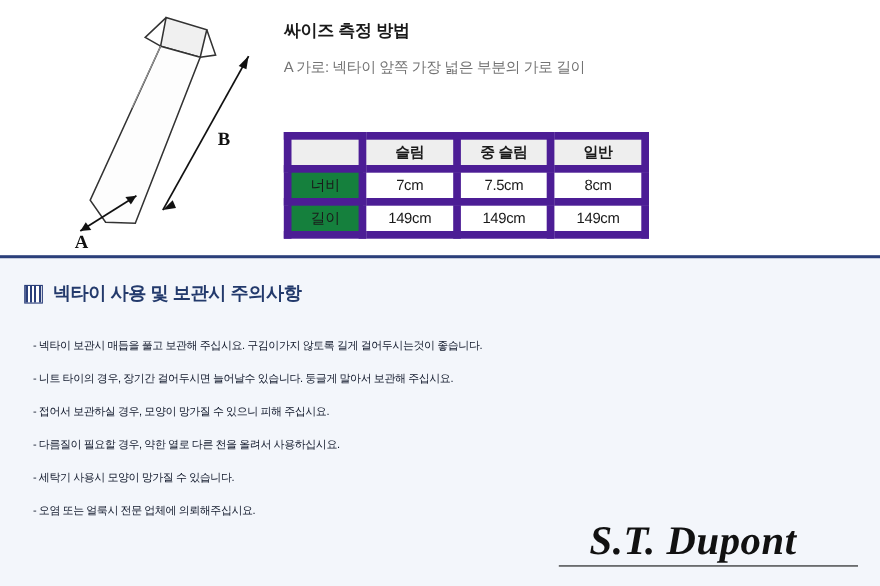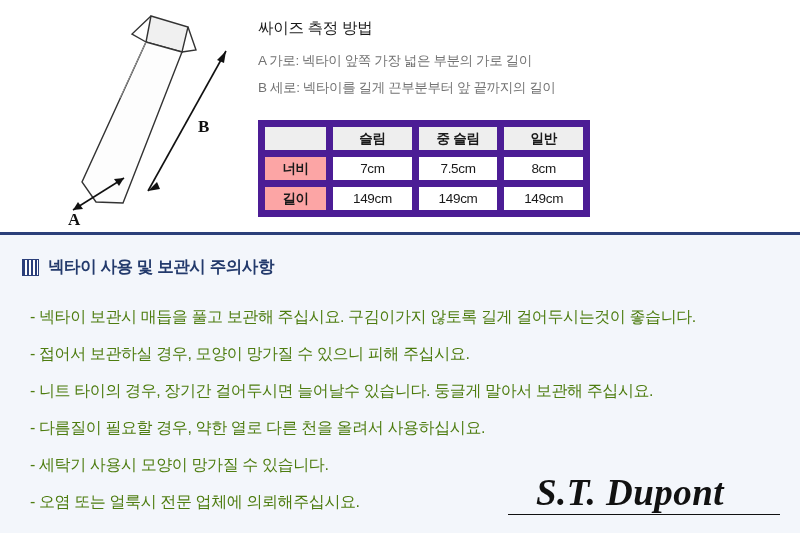--- a/index.html
+++ b/index.html
@@ -30,21 +30,21 @@
     width: 230px; height: 220px;
   }
 
   .measure-block {
     position: absolute;
     left: 258px; top: 18px;
     width: 520px;
   }
   .measure-title {
     font-size: 15.5px;
-    font-weight: normal;
+    font-weight: bold;
     letter-spacing: -0.3px;
     color: #1a1a1a;
     margin: 0 0 13px 0;
   }
   .measure-line {
     font-size: 13.5px;
     letter-spacing: -0.4px;
     color: #737373;
     margin: 0 0 9px 0;
   }
@@ -66,22 +66,22 @@
     letter-spacing: -0.3px;
     font-weight: normal;
     color: #1a1a1a;
   }
   .size-table thead th {
     background: #eeeeee;
     font-weight: bold;
   }
   .size-table thead th.corner { background: #eeeeee; }
   .size-table tbody th {
-    background: #fca5a5;
-    font-weight: bold;
+    background: #15803d;
+    font-weight: normal;
     width: 70px;
   }
   .size-table col.c0 { width: 70px; }
   .size-table col.c1, .size-table col.c2, .size-table col.c3 { width: 87px; }
 
   
   .divider {
     position: absolute;
     left: 0; top: 232px;
     width: 800px; height: 3px;
@@ -115,22 +115,22 @@
     letter-spacing: -0.4px;
   }
   .notice-list {
     position: absolute;
     left: 30px; top: 72px;
     width: 740px;
     margin: 0; padding: 0;
     list-style: none;
   }
   .notice-list li {
-    font-size: 16px;
-    color: #4d7c0f;
+    font-size: 10px;
+    color: #0f172a;
     letter-spacing: -0.4px;
     margin-bottom: 16px;
     white-space: nowrap;
   }
 
   
   .brand {
     position: absolute;
     right: 20px; bottom: 14px;
     width: 300px;
@@ -192,21 +192,20 @@
         <line x1="53" y1="204" x2="104" y2="172" stroke="#111" stroke-width="1.6"></line>
         <polygon points="53,204 63,203 58,196" fill="#111"></polygon>
         <polygon points="104,172 94,173 99,180" fill="#111"></polygon>
         <text class="label-a" x="48" y="219">A</text>
       </svg>
     </div>
 
     <div class="measure-block">
       <div class="measure-title">싸이즈 측정 방법</div>
       <p class="measure-line">A 가로: 넥타이 앞쪽 가장 넓은 부분의 가로 길이</p>
-      <p class="measure-line">B 세로: 넥타이를 길게 끈부분부터 앞 끝까지의 길이</p>
     </div>
 
     <table class="size-table">
       <colgroup>
         <col class="c0">
           <col class="c1">
           <col class="c2">
           <col class="c3">
       </colgroup>
       <thead>
@@ -237,22 +236,22 @@
   <div class="divider"></div>
 
   <div class="notice">
     <div class="notice-head">
       <span class="notice-icon"></span>
       <span class="notice-title">넥타이 사용 및 보관시 주의사항</span>
     </div>
 
     <ul class="notice-list">
       <li>- 넥타이 보관시 매듭을 풀고 보관해 주십시요. 구김이가지 않토록 길게 걸어두시는것이 좋습니다.</li>
+      <li>- 니트 타이의 경우, 장기간 걸어두시면 늘어날수 있습니다. 둥글게 말아서 보관해 주십시요.</li>
       <li>- 접어서 보관하실 경우, 모양이 망가질 수 있으니 피해 주십시요.</li>
-      <li>- 니트 타이의 경우, 장기간 걸어두시면 늘어날수 있습니다. 둥글게 말아서 보관해 주십시요.</li>
       <li>- 다름질이 필요할 경우, 약한 열로 다른 천을 올려서 사용하십시요.</li>
       <li>- 세탁기 사용시 모양이 망가질 수 있습니다.</li>
       <li>- 오염 또는 얼룩시 전문 업체에 의뢰해주십시요.</li>
     </ul>
 
     <div class="brand">
       <div class="brand-name">S.T. Dupont</div>
       <div class="brand-rule"></div>
     </div>
   </div>

